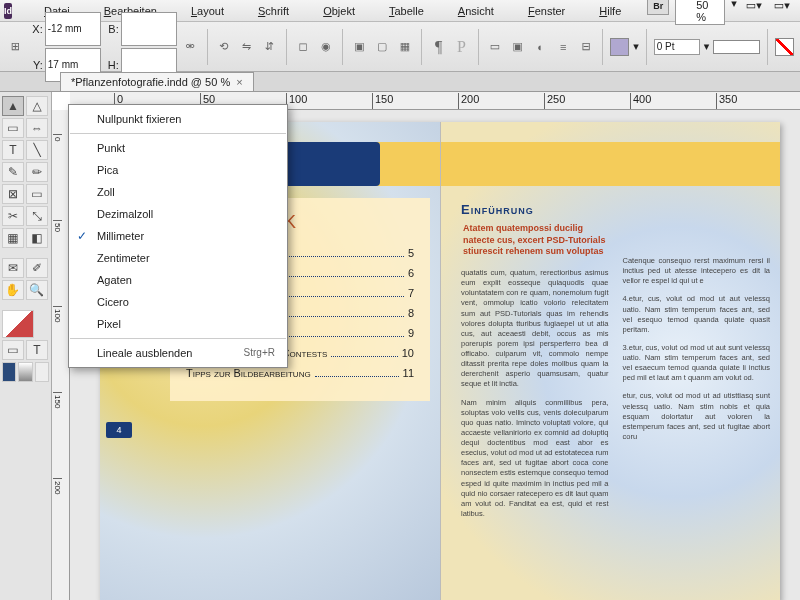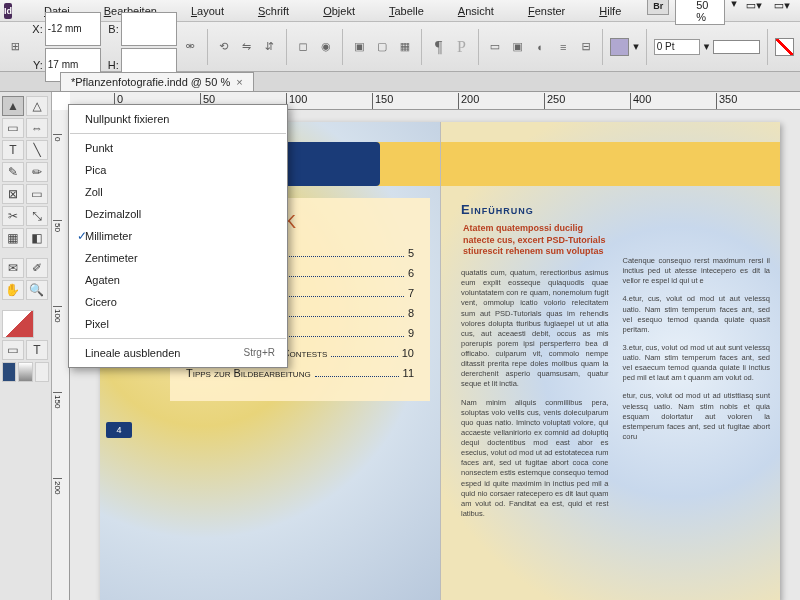--- a/index.html
+++ b/index.html
@@ -44,21 +44,21 @@
 .toc-title{color:#c85a2a;font-size:18px;letter-spacing:1px;margin-bottom:14px}
 .toc-line{display:flex;font-size:9px;color:#1a3b78;margin:8px 0;font-variant:small-caps}
 .toc-dots{flex:1;border-bottom:1px dotted #1a3b78;margin:0 4px 2px}
 .page-tag{position:absolute;top:300px;left:6px;width:26px;height:16px;background:#1a3b78;color:#fff;font-size:9px;display:flex;align-items:center;justify-content:center;border-radius:2px}
 .col-head{color:#1a3b78;font-size:13px;font-variant:small-caps;letter-spacing:1px;margin-bottom:6px;font-weight:bold}
 .intro{color:#b84020;font-size:9px;font-weight:bold;line-height:1.3;margin-bottom:10px;padding:0 2px}
 .body-txt{font-size:7.5px;color:#444;line-height:1.35;text-align:justify;margin-bottom:8px}
 .right-cols{position:absolute;top:80px;left:20px;right:10px;display:flex;gap:14px}
 .col{flex:1}
 .context-menu{position:absolute;top:104px;left:68px;width:220px;background:#fff;border:1px solid #888;box-shadow:3px 3px 8px rgba(0,0,0,0.35);z-index:50;padding:3px 0}
-.cm-item{padding:5px 12px 5px 16px;font-size:11px;position:relative;cursor:default}
+.cm-item{padding:5px 12px 5px 28px;font-size:11px;position:relative;cursor:default}
 .cm-sep{height:1px;background:#ccc;margin:3px 1px}
 .cm-check{position:absolute;left:8px;top:4px;color:#1a5aaa;font-size:12px}
 .cm-short{float:right;color:#666;font-size:10px}
 </style>
 </head>
 <body>
 
 <div class="menubar">
   <div class="app-icon">Id</div>
   <div class="menu-item"><u>D</u><span>atei</span></div>

